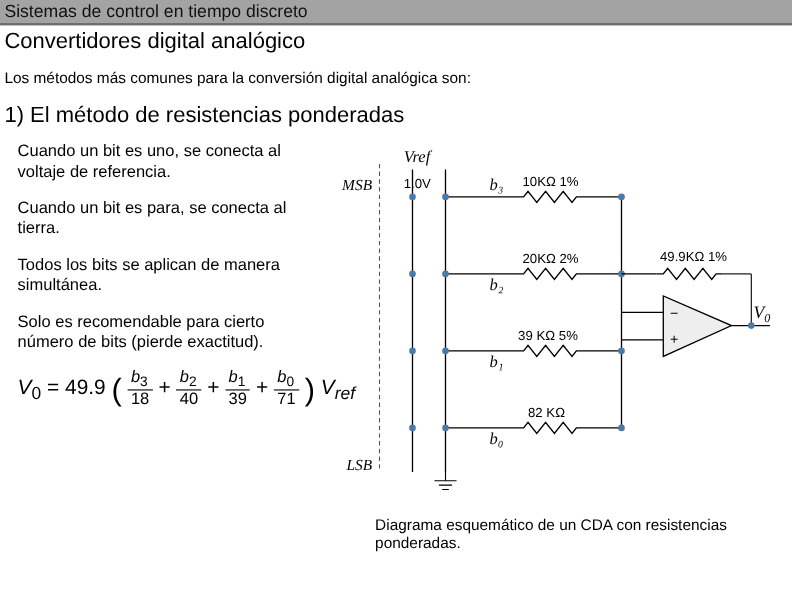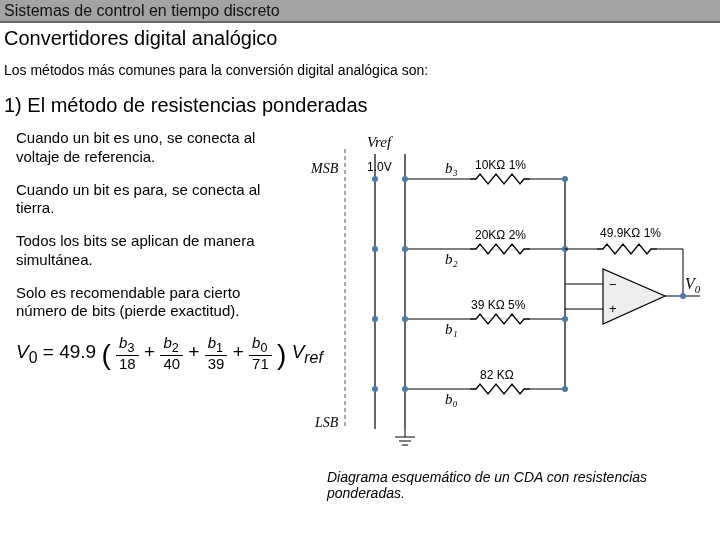--- a/index.html
+++ b/index.html
@@ -50,23 +50,22 @@
   .formula .up { font-style: normal; }
   .frac { display: inline-block; text-align: left; vertical-align: middle; font-size: 15px; line-height: 1.05;}
   .frac .n { display: block; border-bottom: 1px solid #000; padding: 0 3px;}
   .frac .d { display: block; padding: 0 3px;}
   .schematic {
     position: absolute; left: 305px; top: 0px;
     width: 400px; height: 320px;
   }
   .schematic svg { width: 100%; height: 100%; }
   .caption {
-    position: absolute; left: 327px; top: 340px; width: 340px;
+    position: absolute; left: 341px; top: 340px; width: 340px;
     font-size: 14px;
-    font-style: italic;
   }
   text.lab { font-family: "Times New Roman", serif; font-style: italic; }
   text.up  { font-family: Arial, sans-serif; font-style: normal; }
 </style>
 </head>
 <body>
 
 <div class="header-bar">Sistemas de control en tiempo discreto</div>
 <div class="title">Convertidores digital analógico</div>
 <div class="intro">Los métodos más comunes para la conversión digital analógica son:</div>

